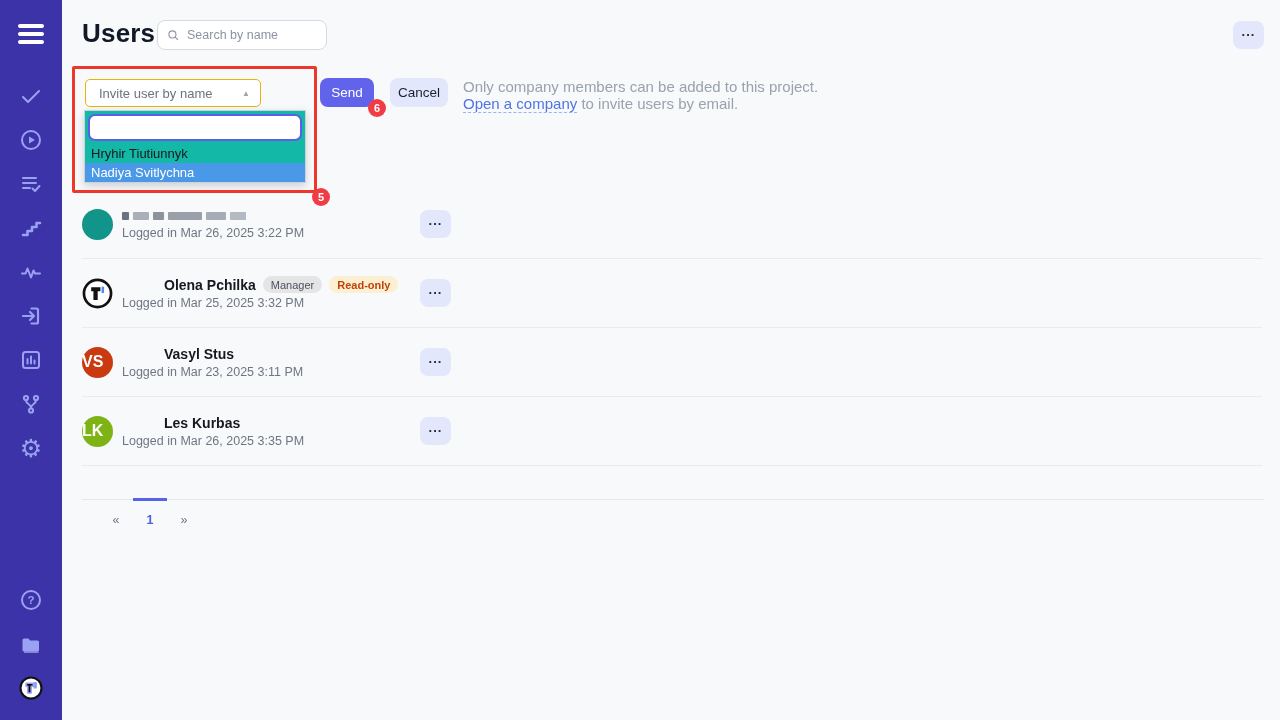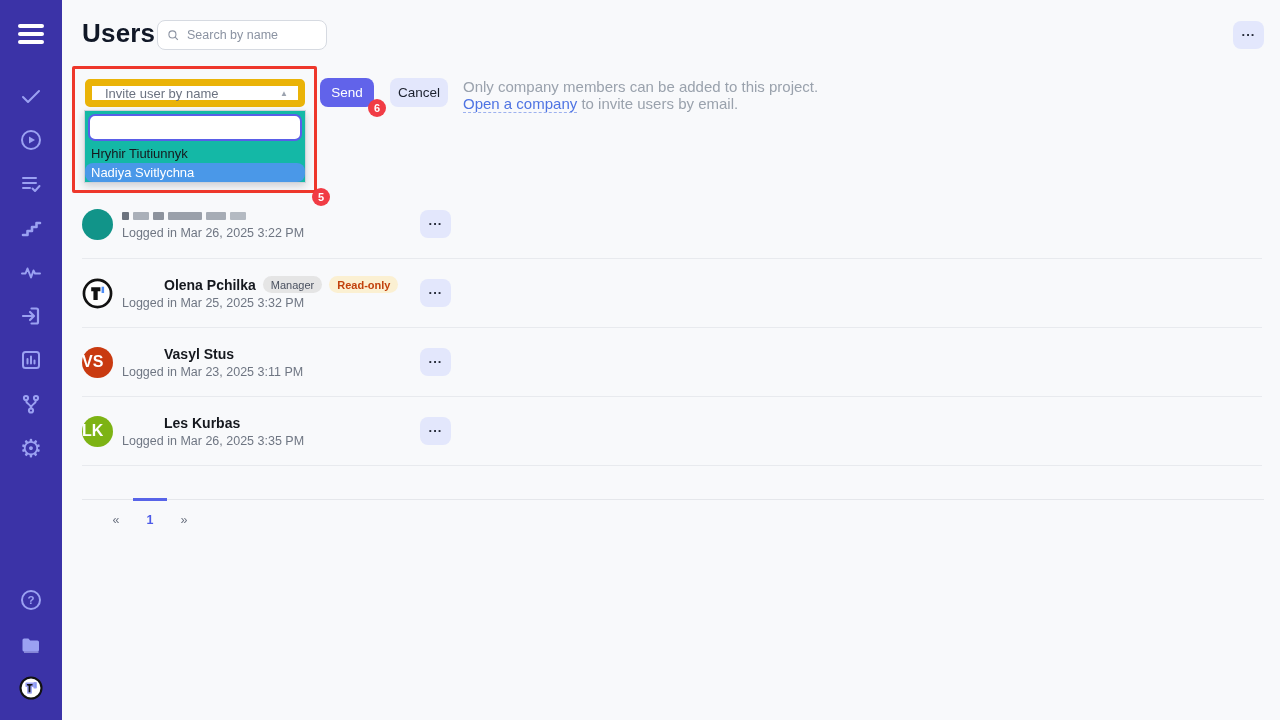--- a/index.html
+++ b/index.html
@@ -35,38 +35,38 @@
 
   .kebab-btn {
     position:absolute; width:31px; height:28px; border:none; border-radius:8px;
     background:#e3e7fc; color:#252a38; font-size:13px; font-weight:700; letter-spacing:1px;
     display:flex; align-items:center; justify-content:center; cursor:pointer; line-height:0; padding-bottom:6px;
   }
   .top-menu { right:16px; top:21px; }
 
   
   .invite-select {
-    position:absolute; left:23px; top:79px; width:220px; height:28px;
-    background:#fff; border:7px solid #eab308; border-radius:5px;
+    position:absolute; left:23px; top:79px; width:176px; height:28px;
+    background:#fff; border:1px solid #eab308; border-radius:5px;
     display:flex; align-items:center; justify-content:space-between; padding:0 10px 0 13px;
     font-size:13px; color:#6b7280; cursor:pointer;
   }
   .caret-up { font-size:8px; color:#9ca3af; }
 
   .dropdown-panel {
     position:absolute; left:22px; top:110px; width:222px; background:#14b8a6;
     border:1px solid #cdd2d9; box-shadow:0 3px 8px rgba(20,24,40,.18); z-index:5;
   }
   .dropdown-input {
     display:block; margin:3px; width:calc(100% - 6px); height:27px;
     border:2px solid #5a5ee8; border-radius:7px; outline:none; font-size:13px; padding:0 8px;
     font-family:"Liberation Sans",sans-serif;
   }
   .dd-option { height:19px; line-height:19px; font-size:13px; color:#16181d; padding-left:6px; cursor:pointer; }
-  .dd-option.selected { background:#4a98e8; color:#fff;border-radius:8px; }
+  .dd-option.selected { background:#4a98e8; color:#fff; }
 
   .btn { border:none; border-radius:8px; height:29px; font-size:13.5px; cursor:pointer; font-family:"Liberation Sans",sans-serif; }
   .btn-send { position:absolute; left:258px; top:78px; width:54px; background:#6163ea; color:#fff; }
   .btn-cancel { position:absolute; left:328px; top:78px; width:58px; background:#e3e7fc; color:#1c212e; }
 
   .invite-note { position:absolute; left:401px; top:79px; font-size:15px; color:#9aa2ad; line-height:16.5px; }
   .invite-note a { color:#4f74e3; text-decoration:none; border-bottom:1px dashed #9db1ef; cursor:pointer; }
 
   .manager-note { position:absolute; right:16px; top:86px; font-size:12.5px; color:#8d95a3; }
   .manager-note b { color:#3f4754; }

